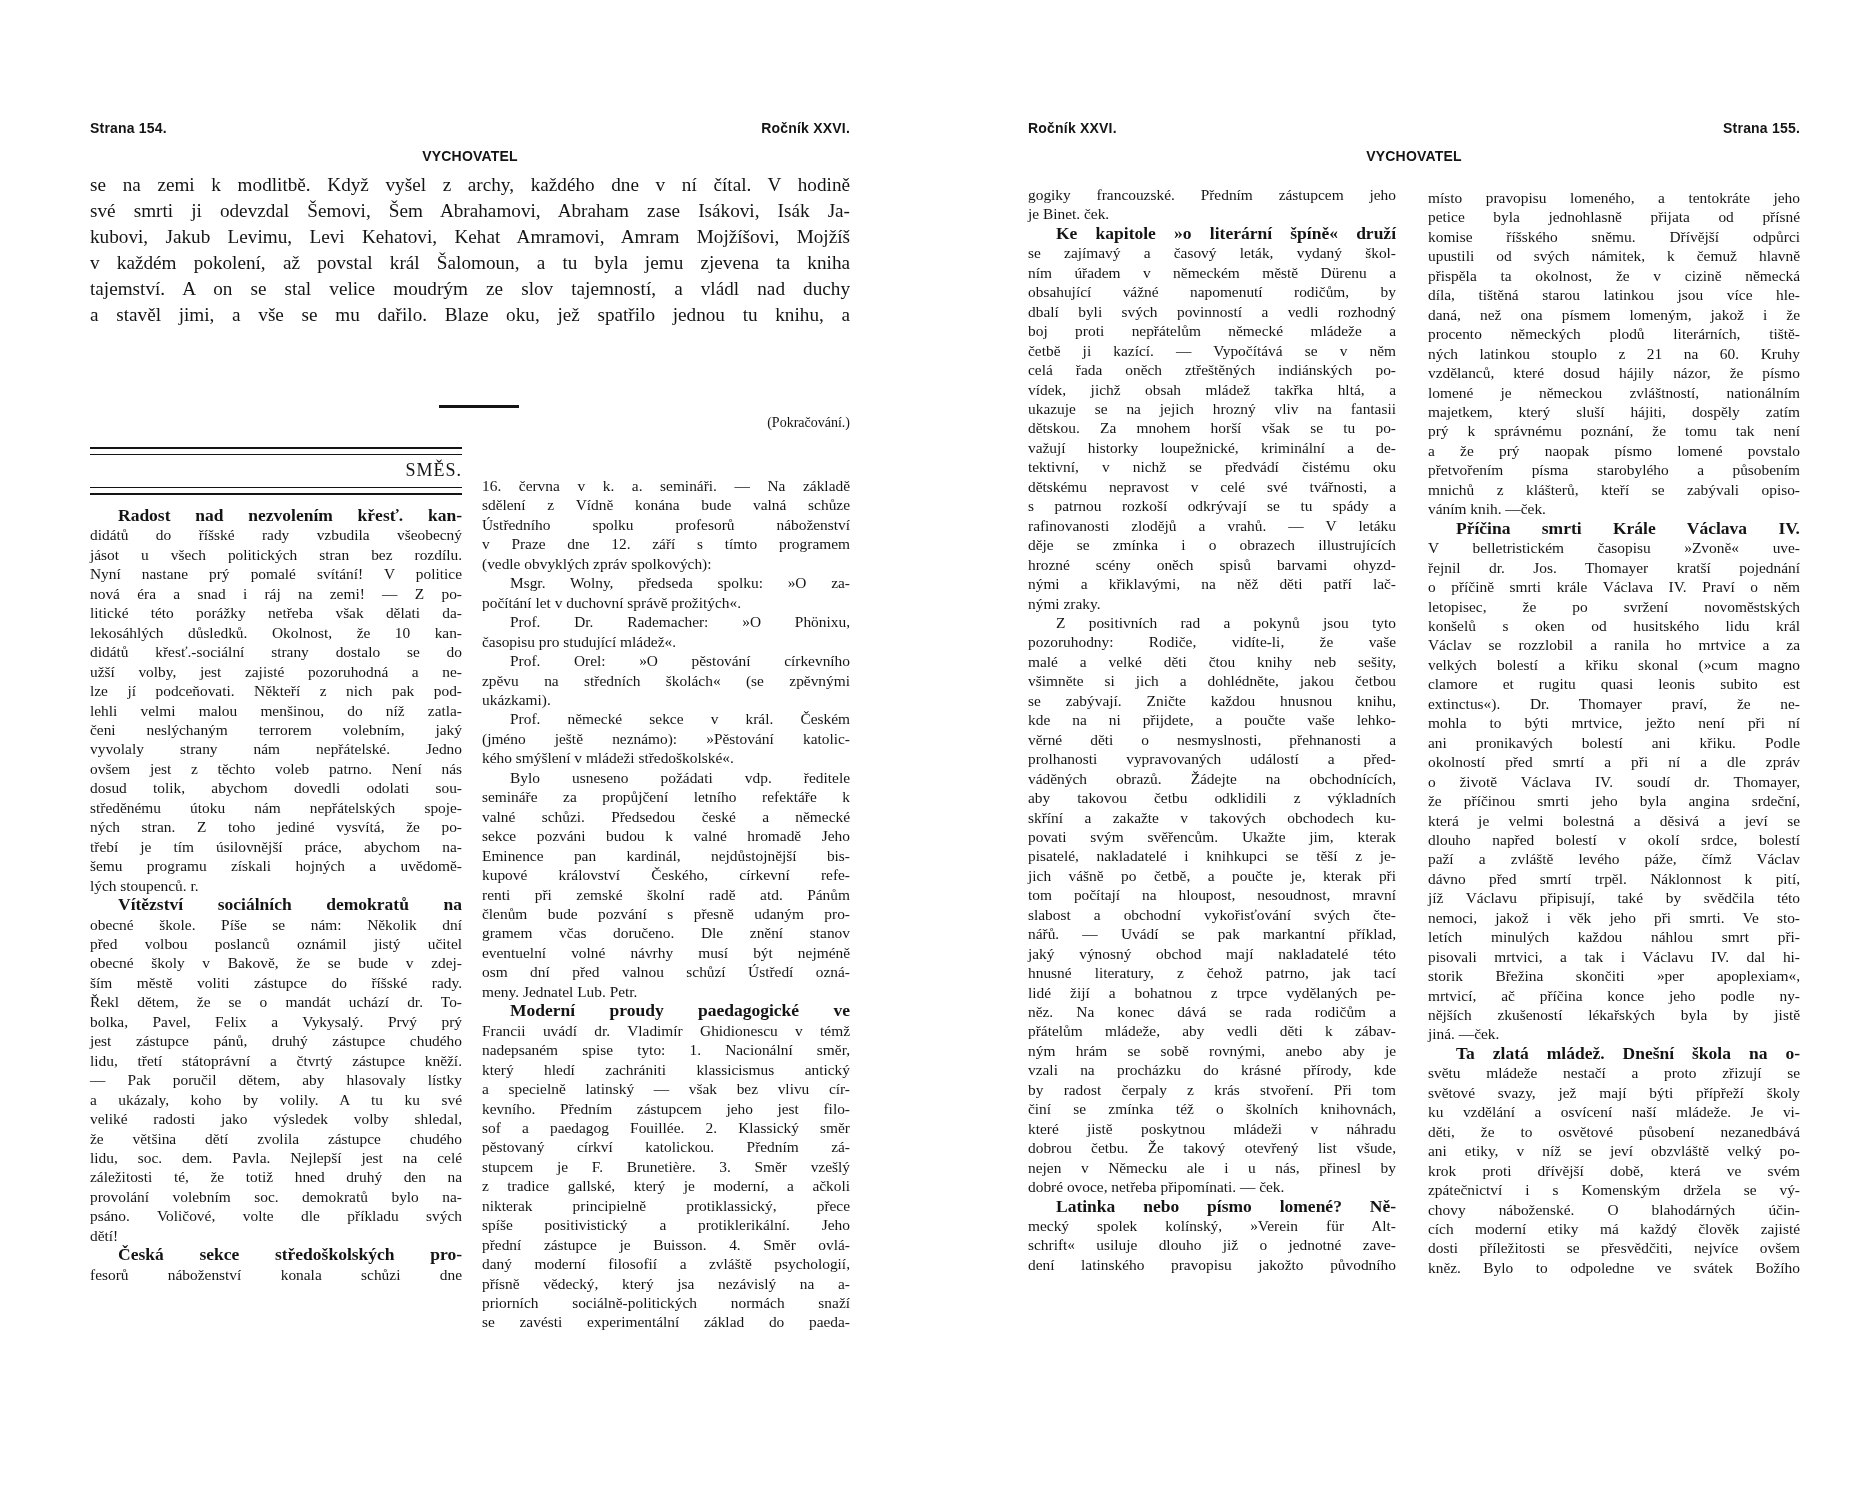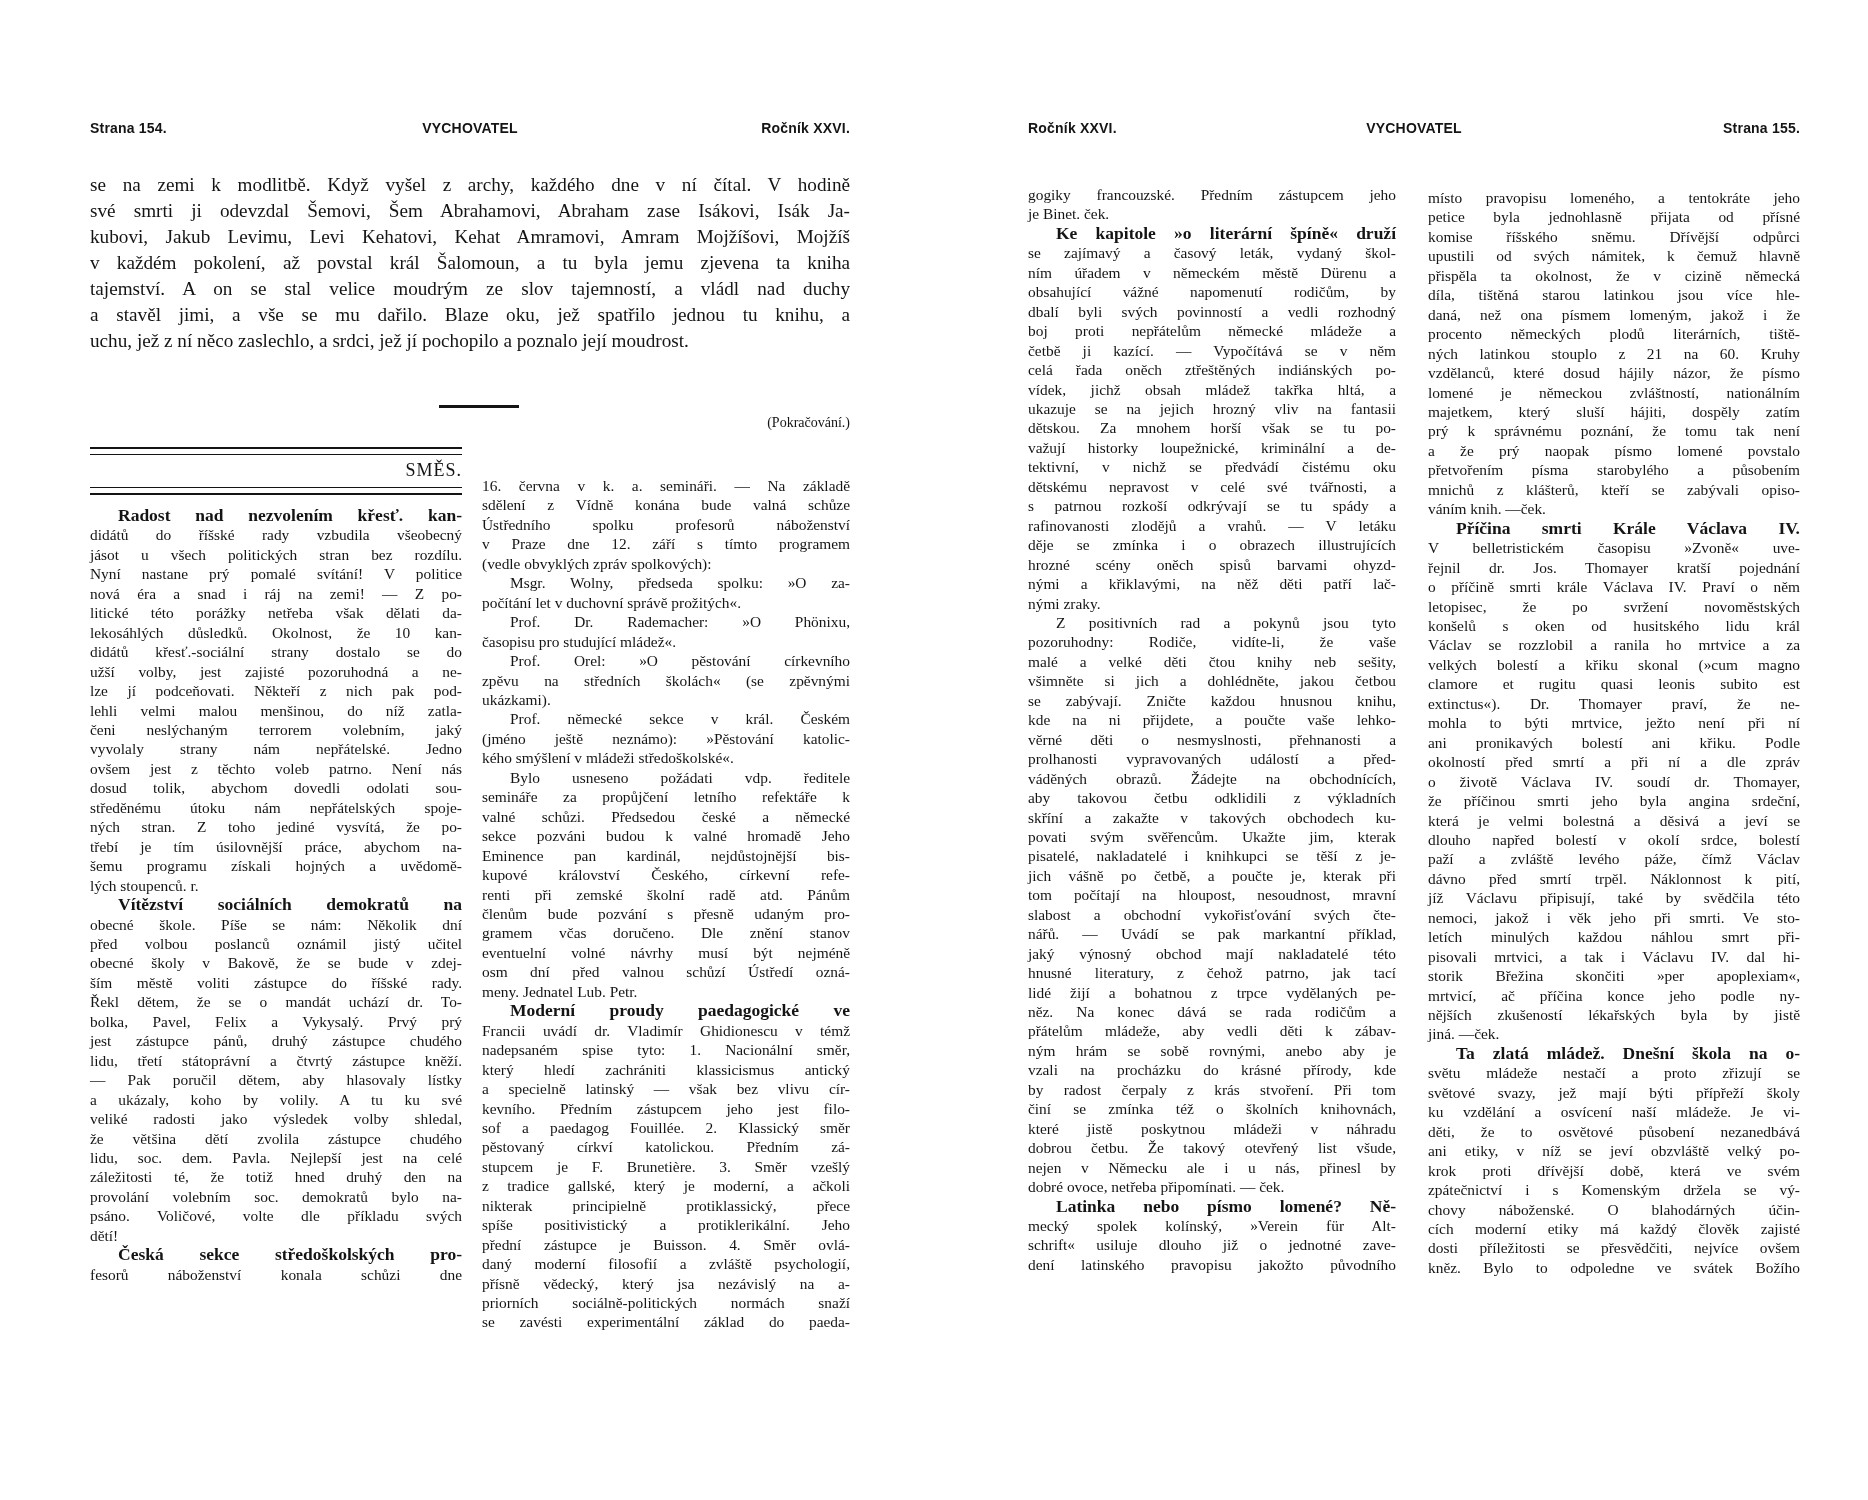--- a/index.html
+++ b/index.html
@@ -11,21 +11,21 @@
   .page { position: absolute; top: 0; height: 1500px; }
   .page.left  { left: 90px; width: 760px; }
   .page.right { left: 1028px; width: 772px; }
   .runhead {
     position: absolute; top: 120px; left: 0; right: 0; height: 22px;
     font-family: "Liberation Sans", "DejaVu Sans", sans-serif;
     font-weight: bold; font-size: 14px; letter-spacing: 0.2px;
   }
   .runhead span { position: absolute; top: 0; }
   .runhead .l { left: 0; }
-  .runhead .c { left: 0; right: 0; text-align: center; }
+  .runhead .c { left: 0; right: 0; text-align: center; margin-top: 28px; }
   .runhead .r { right: 0; }
   .fullpara {
     position: absolute; top: 172px; left: 0; width: 760px;
     font-size: 19.2px; line-height: 26px; text-align: justify;
   }
   .fullpara .line { display: block; text-align: justify; text-align-last: justify; white-space: nowrap; }
   .fullpara .line.last { text-align-last: left; }
   .cont {
     position: absolute; top: 383px; right: 0; font-size: 14px; margin-top: 32px;
   }
@@ -53,21 +53,20 @@
     <span class="c">VYCHOVATEL</span>
     <span class="r">Ročník XXVI.</span>
   </div>
   <div class="fullpara" id="intro">
       <span class="line">se na zemi k modlitbě. Když vyšel z archy, každého dne v ní čítal. V hodině</span>
       <span class="line">své smrti ji odevzdal Šemovi, Šem Abrahamovi, Abraham zase Isákovi, Isák Ja-</span>
       <span class="line">kubovi, Jakub Levimu, Levi Kehatovi, Kehat Amramovi, Amram Mojžíšovi, Mojžíš</span>
       <span class="line">v každém pokolení, až povstal král Šalomoun, a tu byla jemu zjevena ta kniha</span>
       <span class="line">tajemství. A on se stal velice moudrým ze slov tajemností, a vládl nad duchy</span>
       <span class="line">a stavěl jimi, a vše se mu dařilo. Blaze oku, jež spatřilo jednou tu knihu, a</span>
-      <span class="line last">uchu, jež z ní něco zaslechlo, a srdci, jež jí pochopilo a poznalo její moudrost.</span>
     </div>
   <div class="cont">(Pokračování.)</div>
   <div class="midrule"></div>
 
   <div>
     <div style="position:absolute;top:447px;left:0;width:372px;border-top:2px solid #141414;"></div>
     <div style="position:absolute;top:454px;left:0;width:372px;border-top:1.5px solid #141414;"></div>
     <div style="position:absolute;top:460px;left:0;width:372px;text-align:right;font-size:18px;letter-spacing:1px;">SMĚS.</div>
     <div style="position:absolute;top:487px;left:0;width:372px;border-top:1.5px solid #141414;"></div>
     <div style="position:absolute;top:493px;left:0;width:372px;border-top:2px solid #141414;"></div>

